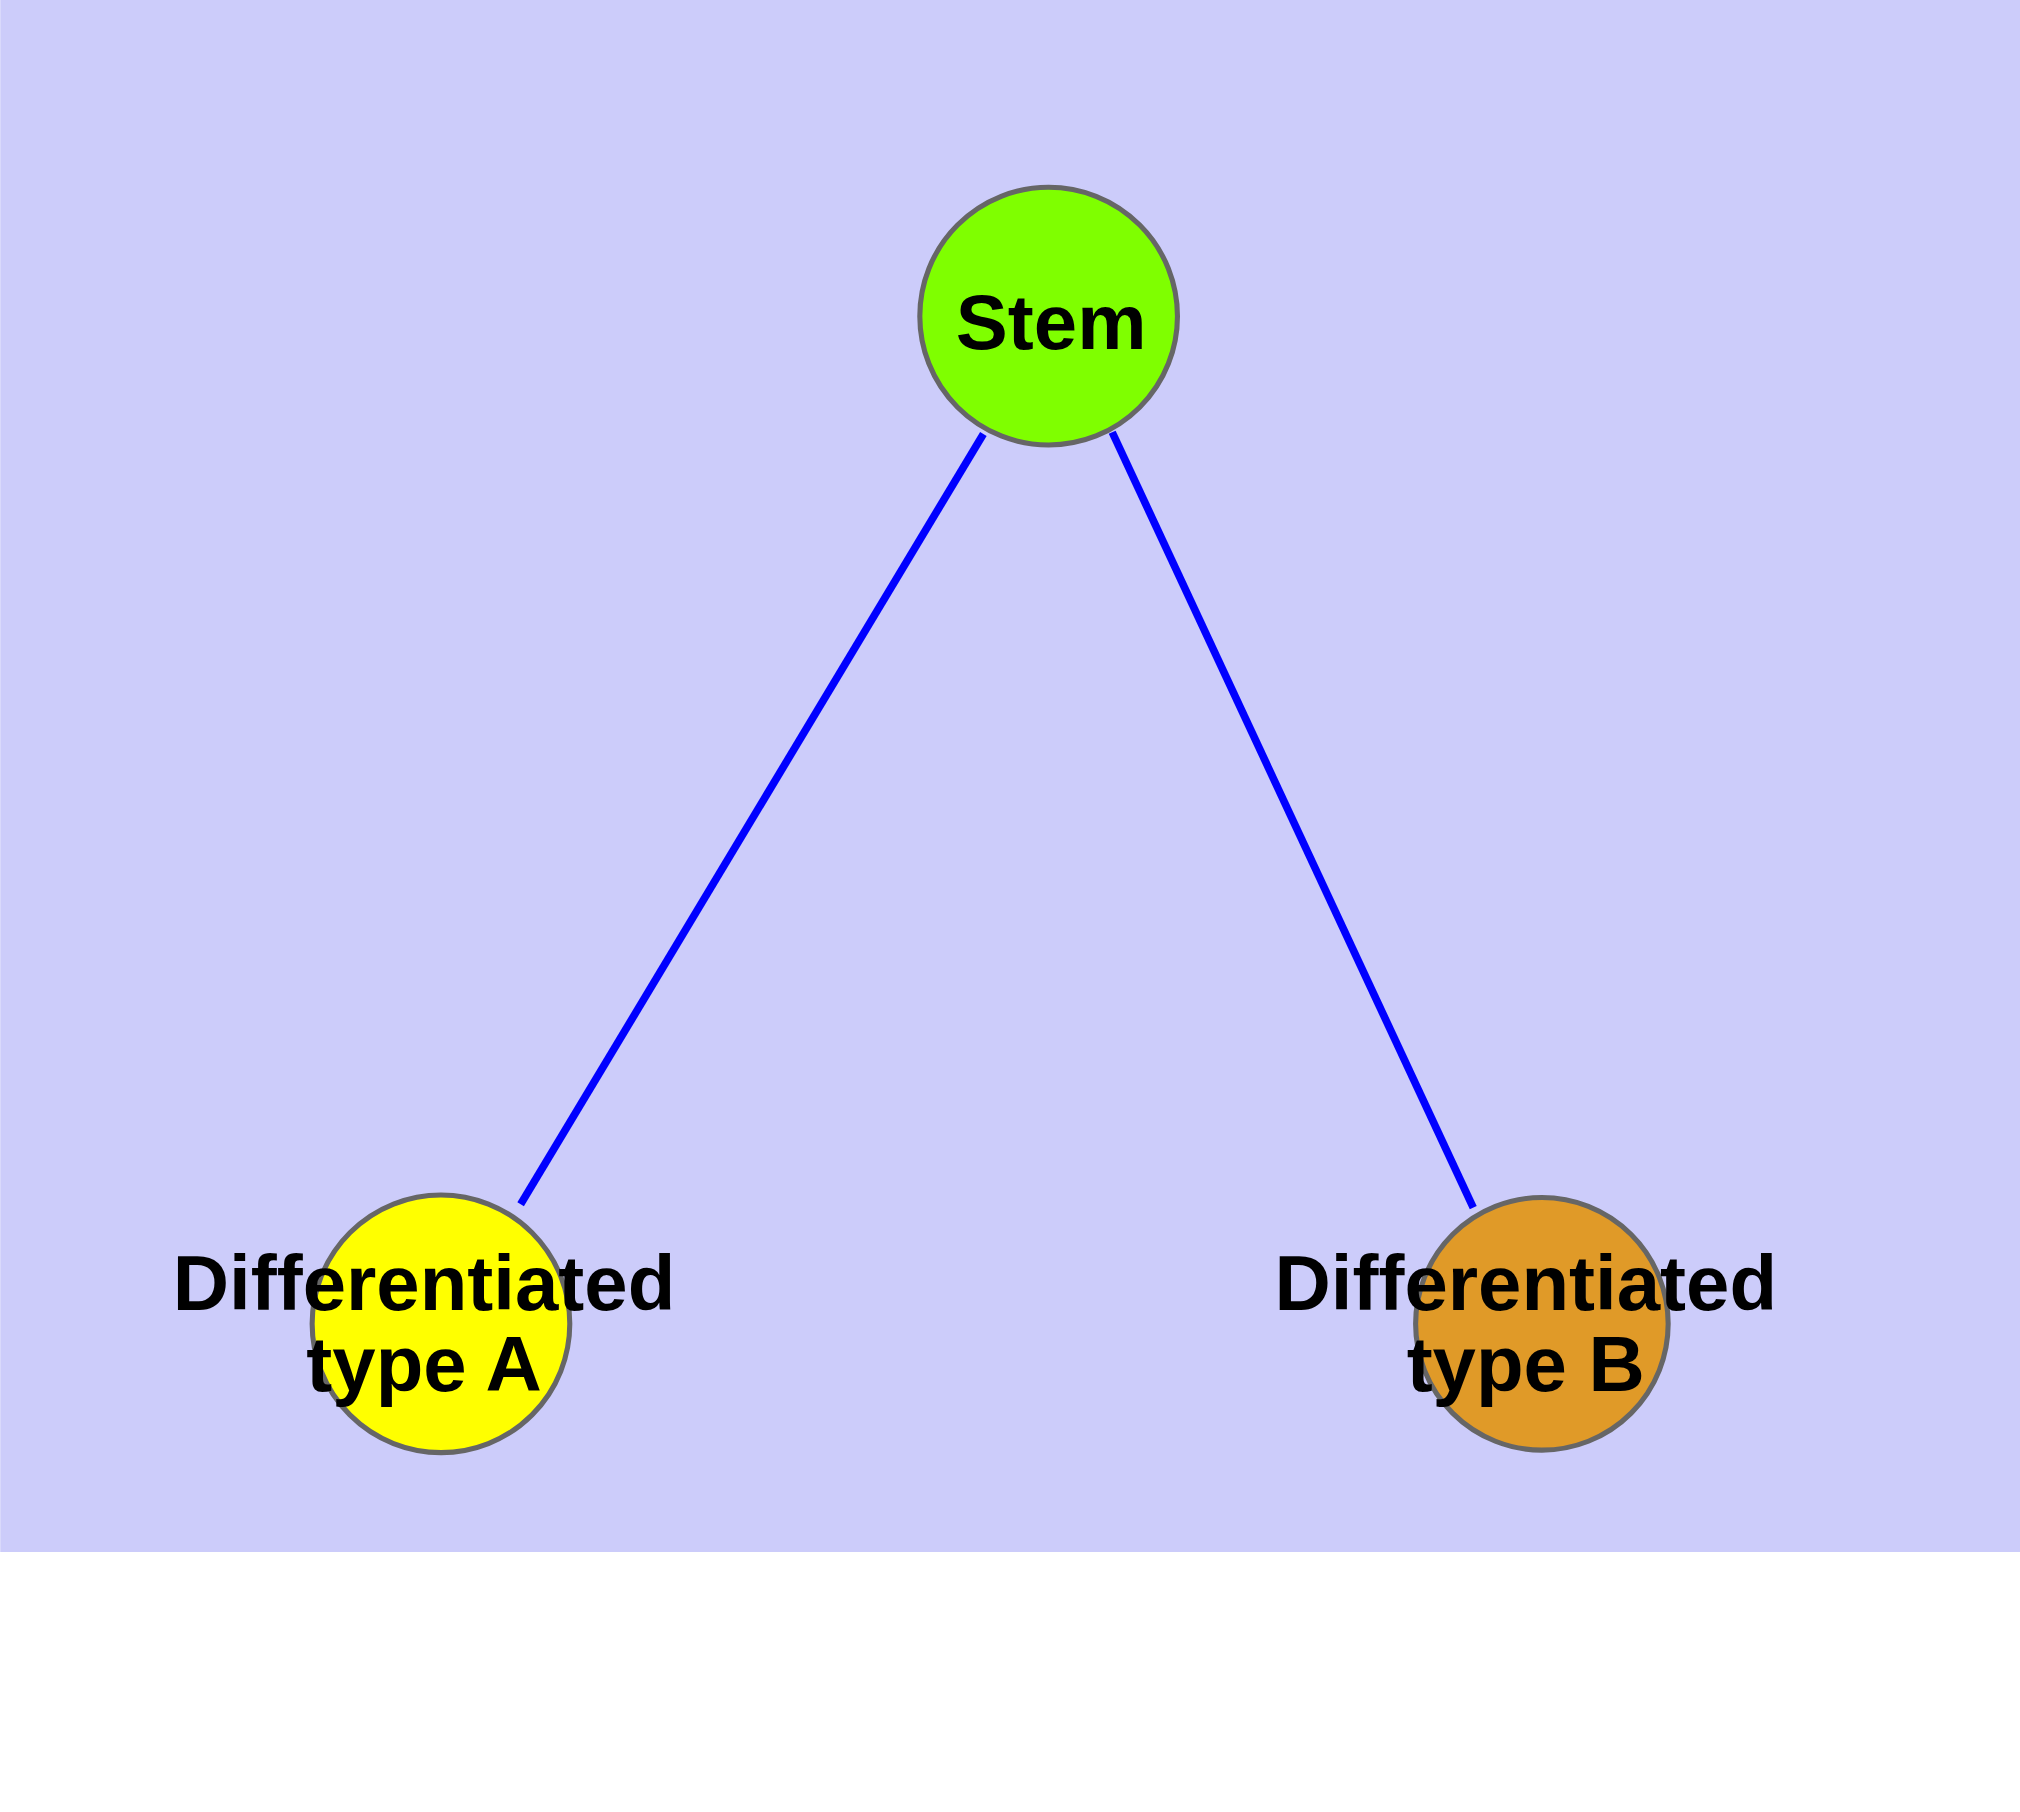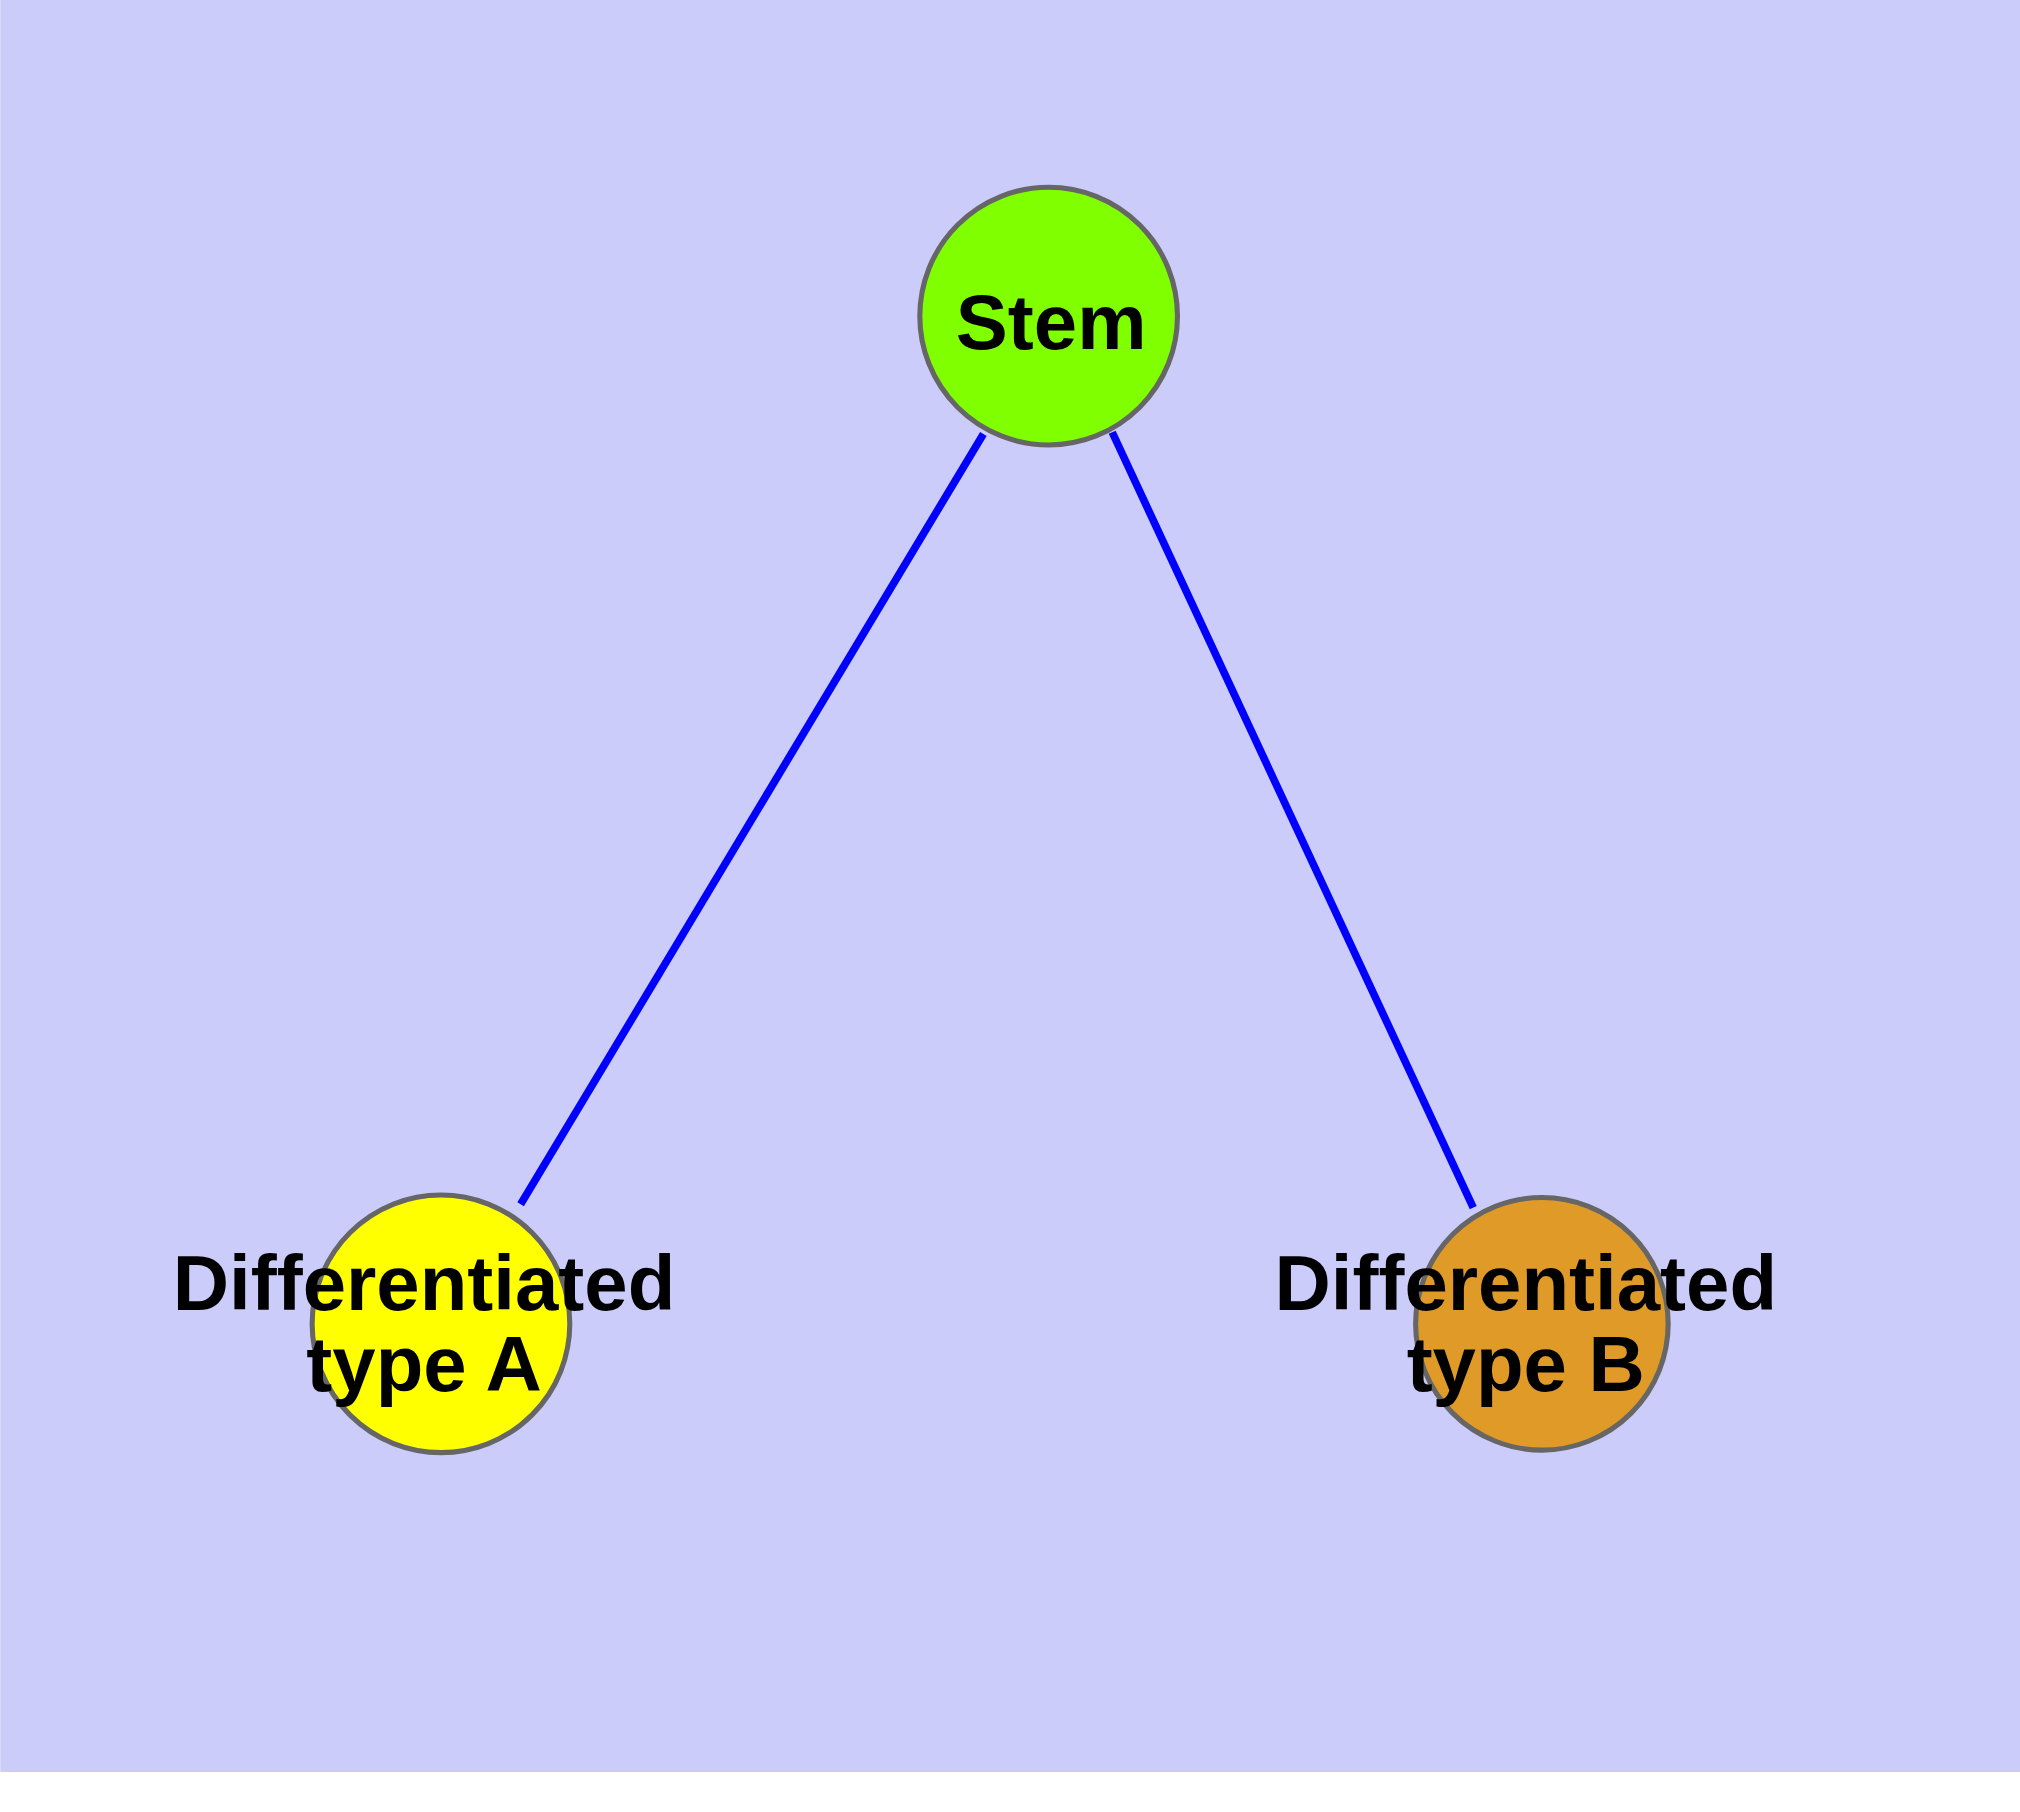--- a/index.html
+++ b/index.html
@@ -36,21 +36,21 @@
     font-family: "Liberation Sans", sans-serif;
     font-weight: bold;
     fill: #000000;
     text-anchor: middle;
     dominant-baseline: auto;
   }
 </style>
 </head>
 <body>
 
-<div id="canvas" style="width: 2021px; height: 1772px;">
+<div id="canvas" style="width: 2021px; height: 1552px;">
   <svg id="graph-svg" viewBox="0 0 2384 2138" xmlns="http://www.w3.org/2000/svg" style="width: 2021px; height: 1812px;">
     <rect id="bg-rect" x="0" y="0" width="2384" height="2138" fill="#CCCCFA"></rect>
     <g id="edges-layer">
         <line class="edge-line" x1="1160" y1="512" x2="614" y2="1421" stroke="#0000FF" stroke-width="9"></line>
         <line class="edge-line" x1="1312" y1="510" x2="1738" y2="1425" stroke="#0000FF" stroke-width="9"></line>
       </g>
     <g id="nodes-layer">
         <g>
           <circle class="node-circle" cx="1237" cy="373" r="152" fill="#7FFF00" stroke="#666666"></circle>
           <text class="node-label" x="1240" y="412" font-size="92"><tspan x="1240" dy="0">Stem</tspan></text>

